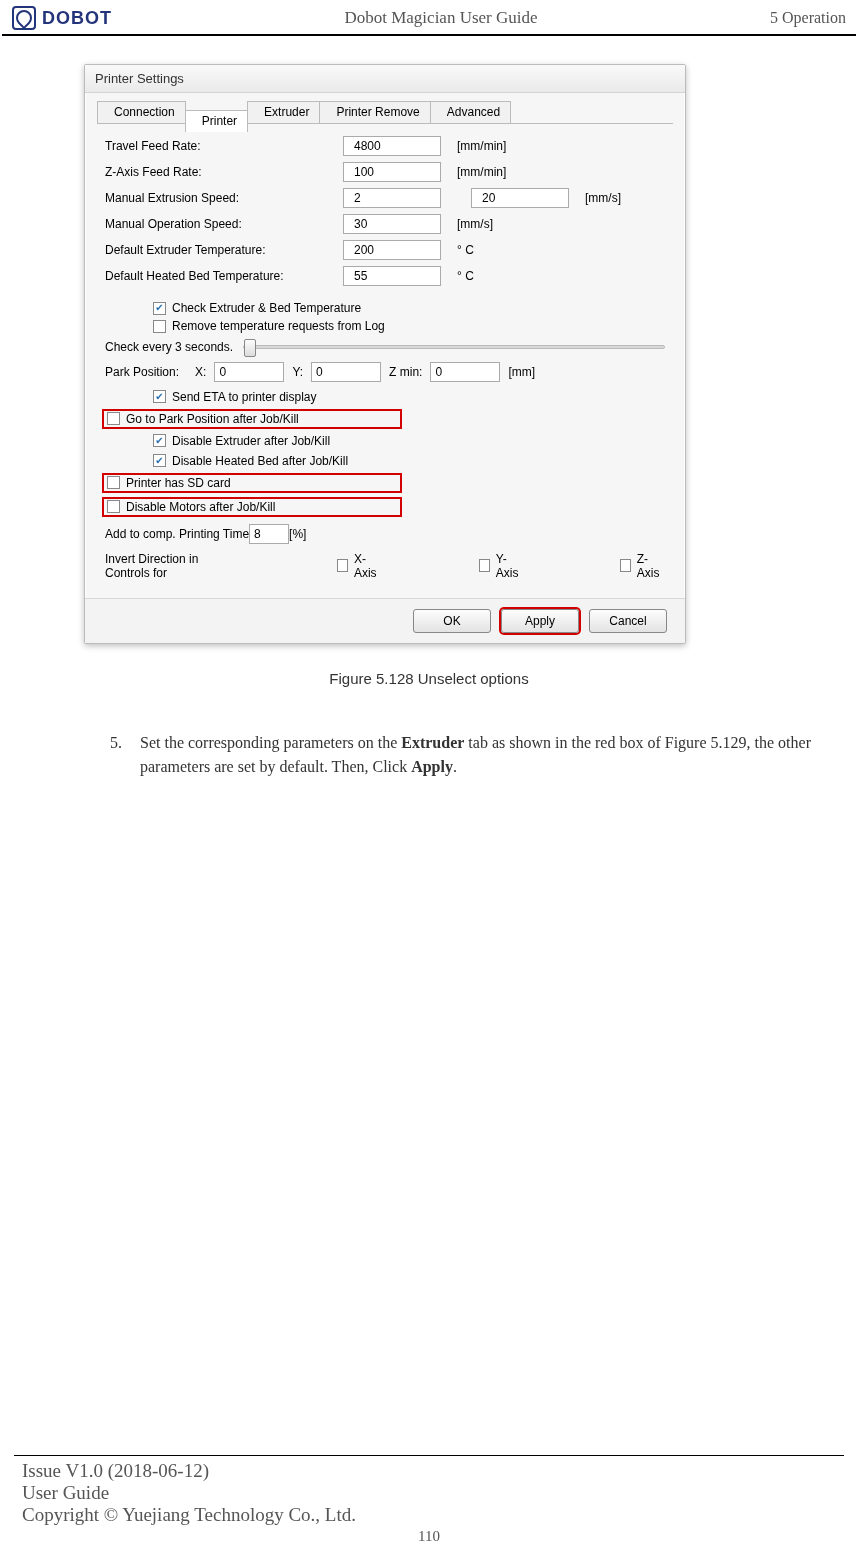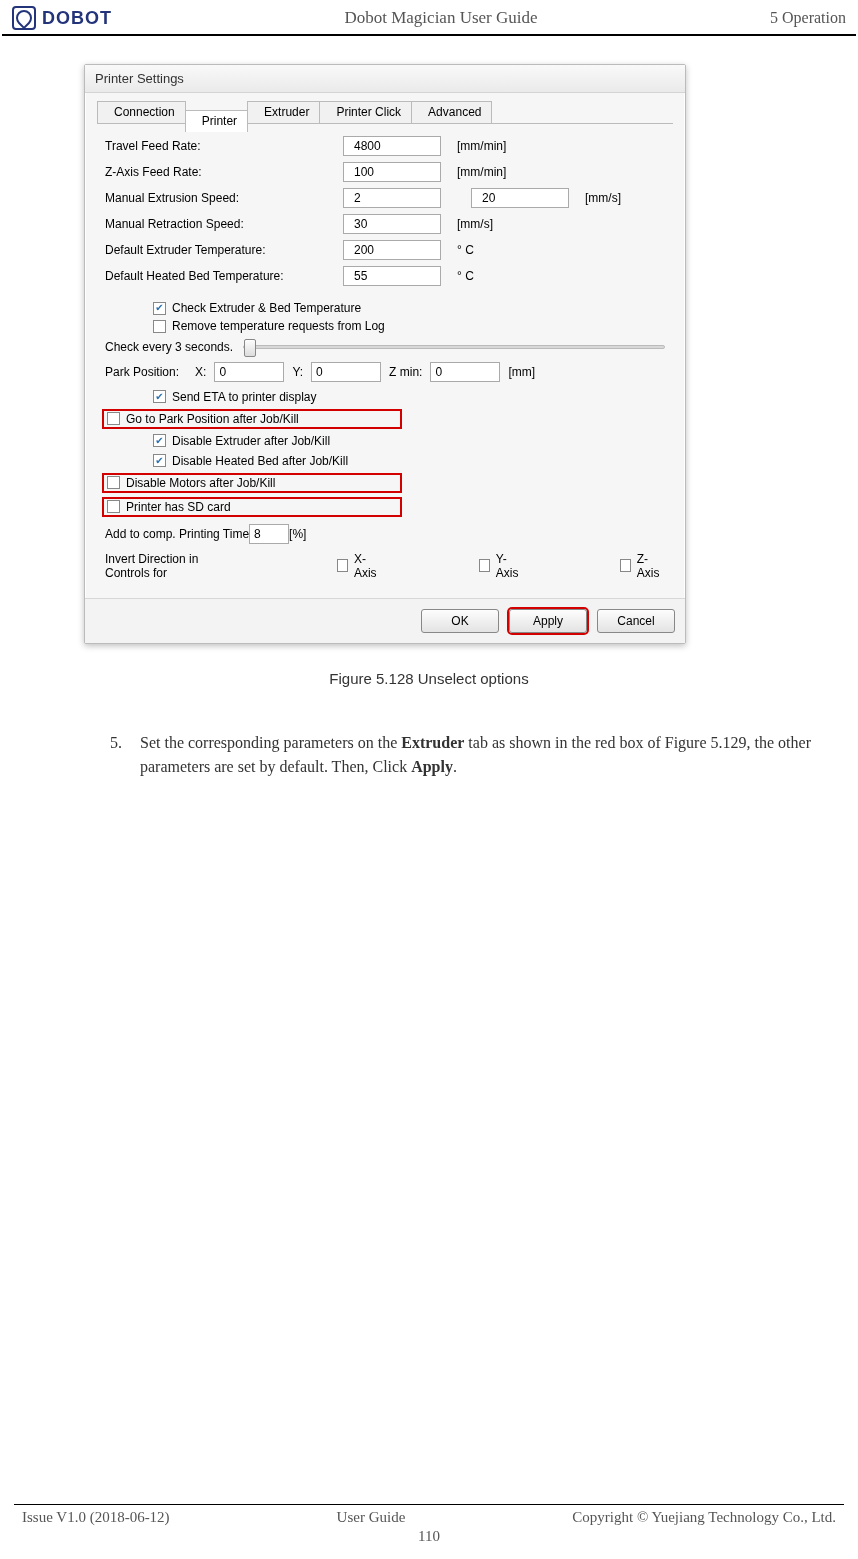--- a/index.html
+++ b/index.html
@@ -99,21 +99,21 @@
   }
   .park-row { display: flex; align-items: center; gap: 8px; margin-bottom: 8px; }
   .small-input { width: 70px; height: 20px; border: 1px solid #aaa; background: #fff; padding: 0 4px; display:flex; align-items:center;}
   .two-col { display: flex; flex-wrap: wrap; gap: 6px 22px; }
   .two-col .chk { width: 300px; }
   .redbox { border: 2px solid #d30000; padding: 1px 3px; margin: -1px -3px; }
   .inline-row { display: flex; align-items: center; margin: 8px 0; }
   .small-num { width: 40px; height: 20px; border: 1px solid #aaa; background:#fff; padding:0 4px; display:flex; align-items:center; }
   .axis-row { display: flex; align-items: center; gap: 48px; margin: 8px 0 14px 0; }
   .dialog-buttons {
-    display: flex; justify-content: flex-end; gap: 10px; padding: 10px 10px;
+    display: flex; justify-content: flex-end; gap: 10px; padding: 10px 18px;
     background: #f3f3f3; border-top: 1px solid #d7d7d7;
   }
   .dbtn {
     min-width: 78px; height: 24px; border: 1px solid #888; border-radius: 3px;
     background: linear-gradient(#fdfdfd,#e3e3e3); font-size: 12px;
     display:flex; align-items:center; justify-content:center;
   }
   .dbtn.redring { box-shadow: 0 0 0 2px #d30000; }
 
   .figure-caption {
@@ -128,21 +128,21 @@
     gap: 10px;
   }
   .list-num { min-width: 20px; }
   .body-text b { font-weight: bold; }
 
   .footer {
     position: absolute; bottom: 14px; left: 0; right: 0;
     padding: 0 12px;
   }
   .footer-line { border-top: 1.5px solid #000; margin: 0 2px 4px 2px; }
-  .footer-row { display: flex; justify-content: space-between; font-size: 15px; color: #555; padding: 0 10px; }
+  .footer-row { display: flex; justify-content: space-between; font-size: 19px; color: #555; padding: 0 10px; flex-direction: column; }
   .footer-page { text-align: center; font-size: 15px; color: #555; margin-top: 2px; }
 </style>
 </head>
 <body>
 
 <div class="page">
 
   <div class="header">
     <div class="logo-wrap">
       <span class="logo-icon"></span>
@@ -155,21 +155,21 @@
   <div class="screenshot-wrap">
     <div class="dialog">
       <div class="dialog-title">Printer Settings</div>
       <div class="dialog-body">
 
 
         <div class="tabs">
           <div class="tab">Connection</div>
           <div class="tab active">Printer</div>
           <div class="tab">Extruder</div>
-          <div class="tab">Printer Click</div>
+          <div class="tab">Printer Remove</div>
           <div class="tab">Advanced</div>
         </div>
 
         <div class="form-grid">
 
           <div class="frow">
             <span class="flabel">Travel Feed Rate:</span>
             <span class="finput">4800</span>
             <span class="funit">[mm/min]</span>
           </div>
@@ -181,21 +181,21 @@
           </div>
 
           <div class="frow">
             <span class="flabel">Manual Extrusion Speed:</span>
             <span class="finput">2</span>
             <span class="finput" style="margin-left:24px;">20</span>
             <span class="funit">[mm/s]</span>
           </div>
 
           <div class="frow">
-            <span class="flabel">Manual Retraction Speed:</span>
+            <span class="flabel">Manual Operation Speed:</span>
             <span class="finput">30</span>
             <span class="funit">[mm/s]</span>
           </div>
 
           <div class="frow">
             <span class="flabel">Default Extruder Temperature:</span>
             <span class="finput">200</span>
             <span class="funit">° C</span>
           </div>
 
@@ -246,25 +246,25 @@
             <div class="chk">
               <span class="chkbox checked"></span>
               <span>Disable Extruder after Job/Kill</span>
             </div>
             <div class="chk">
               <span class="chkbox checked"></span>
               <span>Disable Heated Bed after Job/Kill</span>
             </div>
             <div class="chk redbox">
               <span class="chkbox"></span>
+              <span>Printer has SD card</span>
+            </div>
+            <div class="chk redbox">
+              <span class="chkbox"></span>
               <span>Disable Motors after Job/Kill</span>
-            </div>
-            <div class="chk redbox">
-              <span class="chkbox"></span>
-              <span>Printer has SD card</span>
             </div>
           </div>
 
           <div class="inline-row">
             <span>Add to comp. Printing Time</span>
             <span class="small-num">8</span>
             <span>[%]</span>
           </div>
 
           <div class="axis-row">

